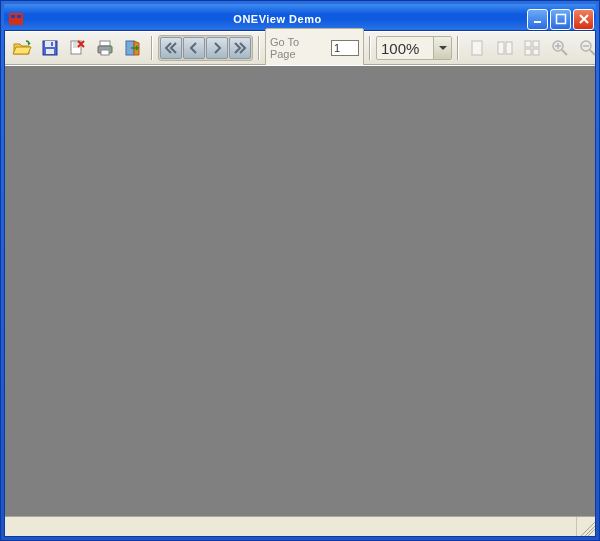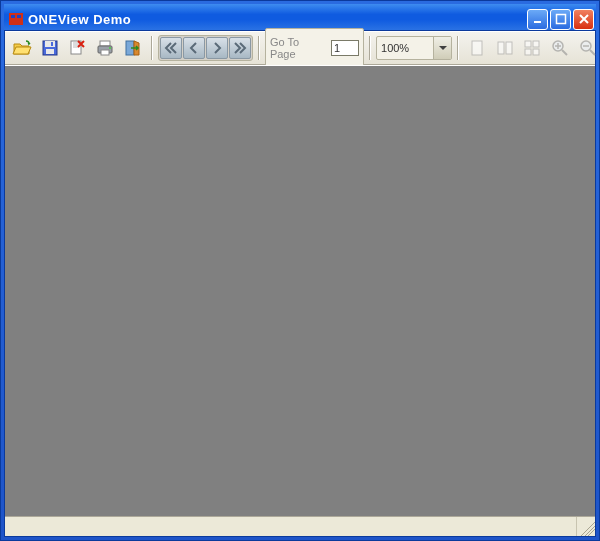--- a/index.html
+++ b/index.html
@@ -21,21 +21,22 @@
   border: 1px solid #0b3a9c;
 }
 .titlebar {
   height: 26px;
   background: linear-gradient(to bottom, #3e8cf0 0%, #0f5be0 40%, #0f5be0 60%, #2a72e4 100%);
   display: flex;
   align-items: center;
   padding: 4px 2px 0 4px;
   color: #fff;
   font-weight: bold;
-  font-size: 13px;
+  font-size: 11px;
+  text-align: center;
 }
 .titlebar .app-icon {
   width: 16px; height: 16px; margin-right: 4px;
   display: flex; align-items: center; justify-content: center;
 }
 .titlebar .title { flex: 1; font-family: "SimSun", "Tahoma", sans-serif; letter-spacing: 0.5px;}
 .win-controls { display: flex; gap: 2px; }
 .win-btn {
   width: 21px; height: 21px; border-radius: 3px;
   border: 1px solid #fff;
@@ -125,21 +126,21 @@
   color:#333;
 }
 .zoom-group {
   display: flex; align-items: center;
   border: 1px solid #b5b29e;
   background: #f4f2e8;
   border-radius: 2px;
   height: 24px;
 }
 .zoom-field {
-  width: 56px; padding: 0 4px; font-size: 11px; color:#333;
+  width: 56px; padding: 0 4px; font-size: 15px; color:#333;
 }
 .zoom-dd {
   width: 18px; height: 22px;
   border-left: 1px solid #b5b29e;
   display: flex; align-items: center; justify-content: center;
   background: linear-gradient(to bottom,#f0efe6,#d0cdb8);
   cursor:pointer;
 }
 .content {
   flex: 1;

